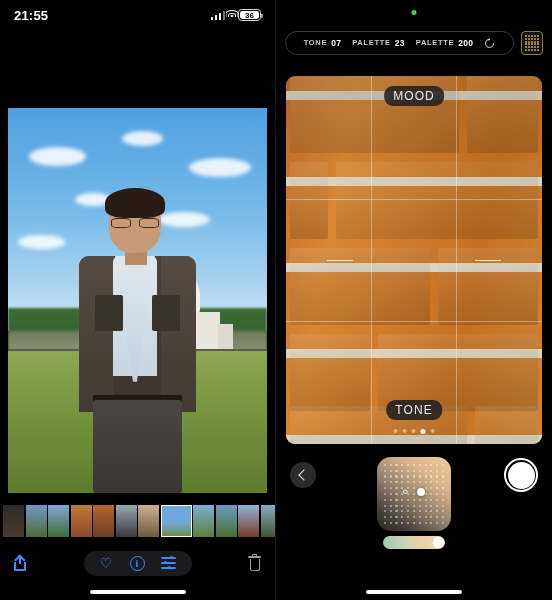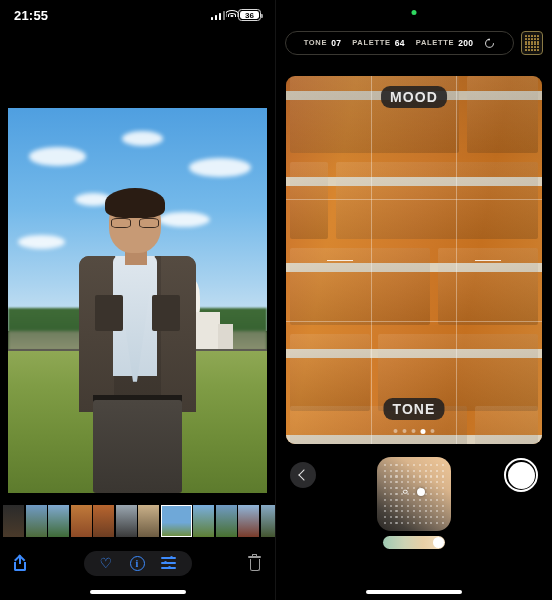--- a/index.html
+++ b/index.html
@@ -165,21 +165,21 @@
   .brick { flex:1; margin:0 4px; border-radius:2px;
            background:linear-gradient(170deg, rgba(255,255,255,.10), rgba(0,0,0,.16)); }
   .grid-ov { position:absolute; inset:0; pointer-events:none; }
   .grid-ov i { position:absolute; background:rgba(255,255,255,.35); }
   .grid-ov i.h { left:0; right:0; height:1px; }
   .grid-ov i.v { top:0; bottom:0; width:1px; }
   .tick { position:absolute; top:50%; width:26px; height:1px; background:rgba(255,255,255,.85); }
 
   .tag { position:absolute; left:50%; transform:translateX(-50%);
          background:rgba(30,30,32,.86); border-radius:9px; padding:3px 9px;
-         font-size:14px; font-weight:700; letter-spacing:1.1px; color:#e9e9e9; }
+         font-size:12px; font-weight:400; letter-spacing:1.1px; color:#e9e9e9; }
   .tag.mood { top:10px; }
   .tag.quiet { bottom:24px; }
   .page-dots { position:absolute; bottom:10px; left:50%; transform:translateX(-50%);
                display:flex; gap:5px; }
   .page-dots i { width:4px; height:4px; border-radius:50%; background:rgba(255,255,255,.45); display:block; }
   .page-dots i.on { background:#fff; width:5px; height:5px; }
 
   .cam-controls { position:absolute; top:452px; left:0; right:0; height:100px; }
   .back-btn { position:absolute; left:14px; top:10px; width:26px; height:26px; border-radius:50%;
               background:#2b2b2d; display:flex; align-items:center; justify-content:center; }
@@ -319,21 +319,21 @@
     <div class="cam-dot"></div>
 
     <div class="cam-topbar">
       <div class="param-pill">
         <div class="param">
           <span class="lbl">TONE</span>
           <span class="val">07</span>
         </div>
         <div class="param">
           <span class="lbl">PALETTE</span>
-          <span class="val">64</span>
+          <span class="val">23</span>
         </div>
         <div class="param">
           <span class="lbl">PALETTE</span>
           <span class="val">200</span>
         </div>
         <div class="reset-ico">
           <svg width="11" height="11" viewBox="0 0 12 12">
             <path d="M6 1.6 A4.3 4.3 0 1 0 10.3 6" fill="none" stroke="#ddd" stroke-width="1.1" stroke-linecap="round"></path>
             <path d="M6 0.2 L6 3 L3.6 1.6 Z" fill="#ddd"></path>
           </svg>

